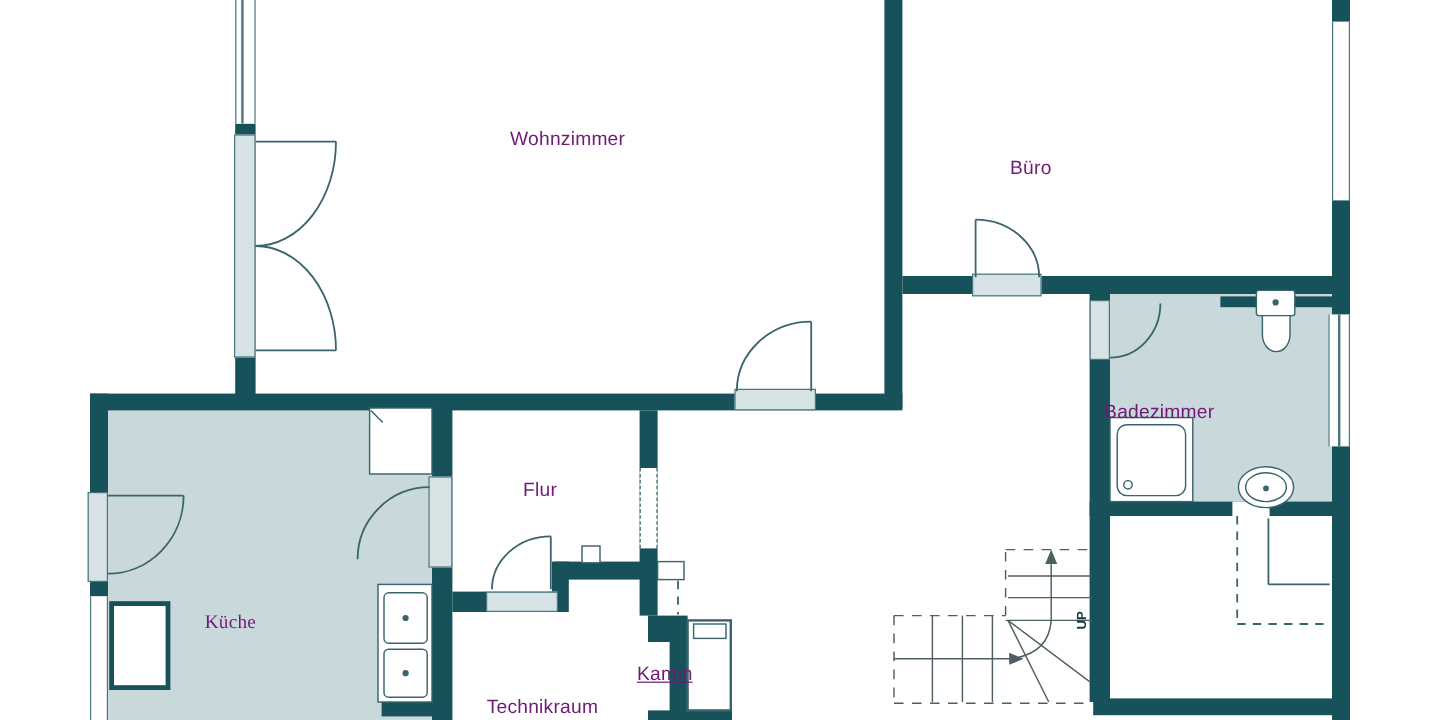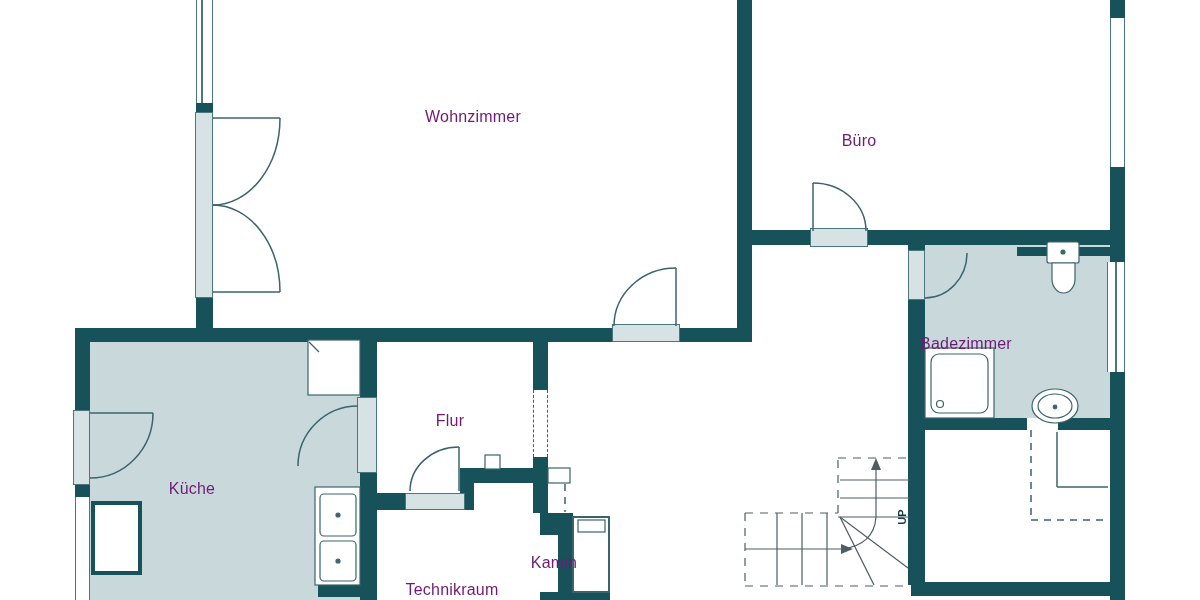--- a/index.html
+++ b/index.html
@@ -177,19 +177,19 @@
         <path d="M 876 517 V 467"></path>
         <polygon points="876,458 871,470 881,470" fill="#4e5e63" stroke="none"></polygon>
         <polygon points="853,549 841,544 841,554" fill="#4e5e63" stroke="none"></polygon>
       </g>
     </g>
   </svg>
 
   <div class="room-label" style="left:473px;top:108px;">Wohnzimmer</div>
   <div class="room-label" style="left:859px;top:132px;">Büro</div>
   <div class="room-label" style="left:966px;top:295px;margin-top:40px;">Badezimmer</div>
-  <div class="room-label" style="left:450px;top:412px;">Flur</div>
-  <div class="room-label" style="left:192px;top:480px;">Küche</div>
-  <div class="room-label" style="left:554px;top:554px;">Kamin</div>
+  <div class="room-label" style="left:450px;top:400px;">Flur</div>
+  <div class="room-label" style="left:192px;top:510px;font-family:Liberation Serif, serif;">Küche</div>
+  <div class="room-label" style="left:554px;top:554px;text-decoration:underline;">Kamin</div>
   <div class="room-label" style="left:452px;top:581px;">Technikraum</div>
   <div class="up-label" style="left:902px;top:517px;">UP</div>
 
 </div>
 
 </body></html>

